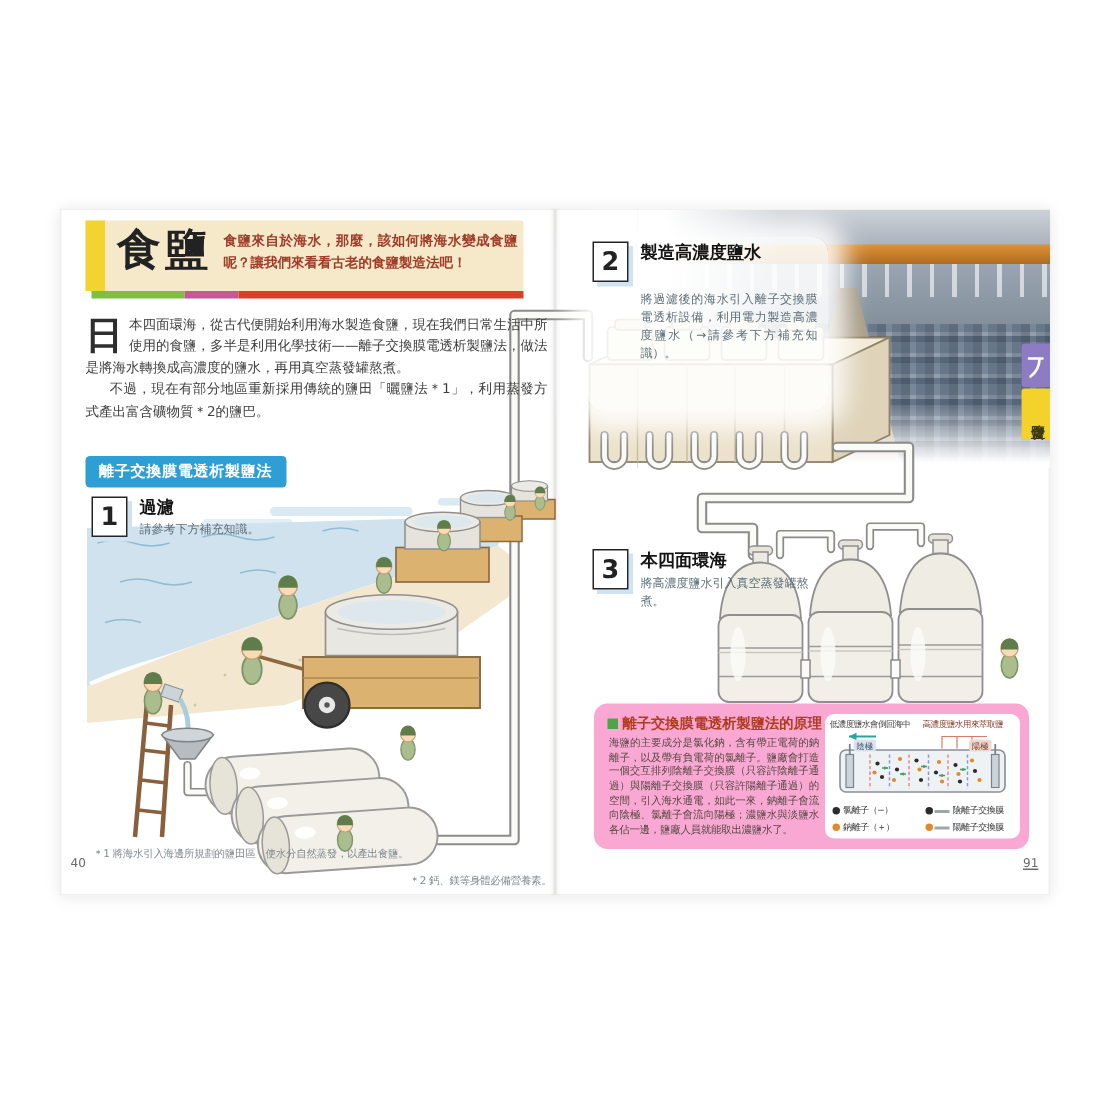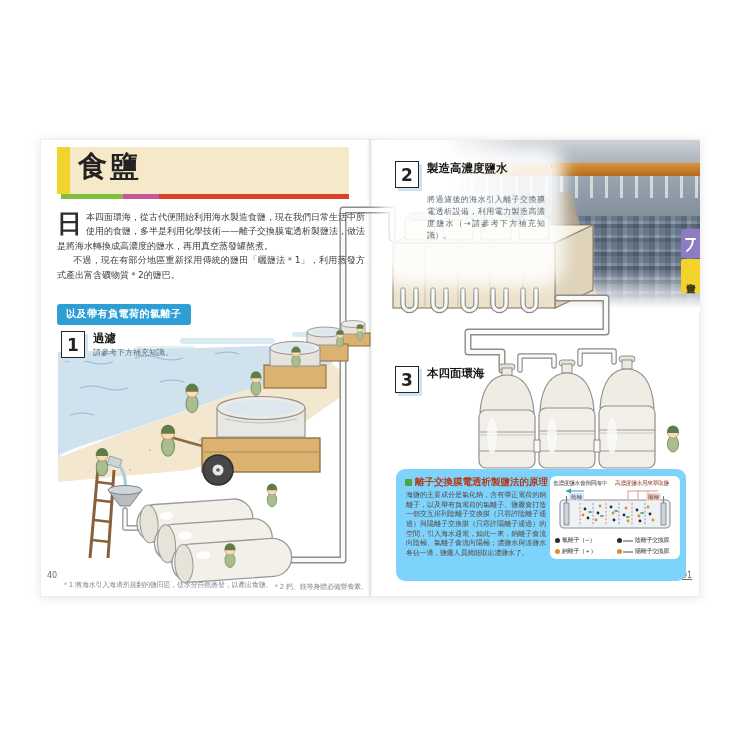--- a/index.html
+++ b/index.html
@@ -82,21 +82,21 @@
   .step3 .step-desc{left:35px;top:20px;width:112px;}
 
   
   .illo{left:40px;top:140px;width:660px;height:457px;z-index:3;pointer-events:none;}
   .pipe-outer{stroke:#8b8b8b;stroke-width:7;fill:none;stroke-linejoin:round;stroke-linecap:round;}
   .pipe-inner{stroke:#fafaf7;stroke-width:4.2;fill:none;stroke-linejoin:round;stroke-linecap:round;}
   .pipe-outer.thin{stroke-width:5.5;}
   .pipe-inner.thin{stroke-width:3.2;}
 
   
-  .principle{left:396px;top:469px;width:290px;height:112px;background:#7dd3fc;border-radius:9px;z-index:7;}
+  .principle{left:396px;top:469px;width:290px;height:97px;background:#f9a8d4;border-radius:9px;z-index:7;}
   .pr-title{position:absolute;left:9px;top:7px;font-size:9.5px;font-weight:bold;color:#b23c20;white-space:nowrap;}
   .pr-bullet{display:inline-block;width:7px;height:7px;background:#4fa546;margin-right:3px;vertical-align:-0.5px;}
   .pr-body{position:absolute;left:10px;top:22px;width:140px;font-size:7px;line-height:1.38;color:#564840;
            text-align:justify;letter-spacing:-.2px;}
   .pr-panel{position:absolute;left:154px;top:7px;width:130px;height:83px;background:#fff;border-radius:6px;overflow:hidden;}
   .dg-label{position:absolute;top:3px;font-size:6px;color:#444;white-space:nowrap;letter-spacing:-.4px;transform-origin:left top;transform:scale(.96);}
   .dg-label.low{left:3px;}
   .dg-label.high{left:65px;color:#8a3c2c;}
   .dg-svg{position:absolute;left:0;top:9px;width:130px;height:48px;}
   .legend{position:absolute;left:5px;top:60px;display:grid;grid-template-rows:1fr 1fr;grid-auto-flow:column;
@@ -112,21 +112,21 @@
   .tab{z-index:8;border-radius:2px 0 0 2px;}
   .tab-purple{left:681px;top:229px;width:19px;height:29px;background:#8d7cc4;display:flex;align-items:center;justify-content:center;}
   .tab-yellow{left:681px;top:259px;width:19px;height:34px;background:#f3d22b;display:flex;align-items:center;justify-content:center;}
   .tab-chapter{writing-mode:vertical-rl;font-size:9.5px;font-weight:bold;color:#3a3a1a;letter-spacing:1px;}
 
   
   .pageno{font-size:8px;color:#6a6a6a;z-index:5;}
   .pn-left{left:47px;top:571px;}
   .pn-right{left:682px;top:571px;text-decoration:underline;}
   .footnote{font-size:7px;color:#808a90;z-index:5;white-space:nowrap;letter-spacing:-.2px;}
-  .fn1{left:62px;top:580px;text-align:center;}
+  .fn1{left:62px;top:564px;text-align:center;}
   .fn2{left:273px;top:582px;}
 </style>
 </head>
 <body>
 
 <div class="abs spread">
   <div class="page page-left"></div>
   <div class="page page-right"></div>
   <div class="spine"></div>
 </div>
@@ -340,50 +340,52 @@
     </g>
   </g>
   <g>
     <use href="#fig" transform="translate(633,295) scale(1.1)"></use>
   </g>
 </svg>
 
 <div class="abs banner">
   <div class="banner-bar"></div>
   <div class="banner-title">食鹽</div>
+  <div class="banner-sub">食鹽來自於海水，那麼，該如何將海水變成食鹽呢？讓我們來看看古老的食鹽製造法吧！</div>
 </div>
 <div class="abs stripe">
   <span class="st-w"></span>
     <span class="st-g"></span>
     <span class="st-m"></span>
     <span class="st-r"></span>
 </div>
 
 <div class="abs lead">
   <p><span class="dropcap">日</span><span>本四面環海，從古代便開始利用海水製造食鹽，現在我們日常生活中所使用的食鹽，多半是利用化學技術——離子交換膜電透析製鹽法，做法是將海水轉換成高濃度的鹽水，再用真空蒸發罐熬煮。</span></p>
   <p class="p2">不過，現在有部分地區重新採用傳統的鹽田「曬鹽法＊1」，利用蒸發方式產出富含礦物質＊2的鹽巴。</p>
 </div>
 
-<div class="abs method-label">以及帶有負電荷的氯離子</div>
+<div class="abs method-label">離子交換膜電透析製鹽法</div>
 
 <div class="abs step step1">
   <div class="step-num">1</div>
   <div class="step-title">過濾</div>
   <div class="step-desc">請參考下方補充知識。</div>
 </div>
 
 <div class="abs step step2">
   <div class="step-num">2</div>
   <div class="step-title">製造高濃度鹽水</div>
   <div class="step-desc">將過濾後的海水引入離子交換膜電透析設備，利用電力製造高濃度鹽水（→請參考下方補充知識）。</div>
 </div>
 
 <div class="abs step step3">
   <div class="step-num">3</div>
   <div class="step-title">本四面環海</div>
+  <div class="step-desc">將高濃度鹽水引入真空蒸發罐熬煮。</div>
 </div>
 
 <div class="abs principle">
   <div class="pr-title"><span class="pr-bullet"></span><span>離子交換膜電透析製鹽法的原理</span></div>
   <div class="pr-body">海鹽的主要成分是氯化鈉，含有帶正電荷的鈉離子，以及帶有負電荷的氯離子。鹽廠會打造一個交互排列陰離子交換膜（只容許陰離子通過）與陽離子交換膜（只容許陽離子通過）的空間，引入海水通電，如此一來，鈉離子會流向陰極、氯離子會流向陽極；濃鹽水與淡鹽水各佔一邊，鹽廠人員就能取出濃鹽水了。</div>
   <div class="pr-panel">
     <div class="dg-label low">低濃度鹽水會倒回海中</div>
     <div class="dg-label high">高濃度鹽水用來萃取鹽</div>
     <svg class="dg-svg" viewBox="0 0 130 48">
       <line x1="34" y1="6" x2="16" y2="6" stroke="#2ba3a3" stroke-width="1.2"></line>

